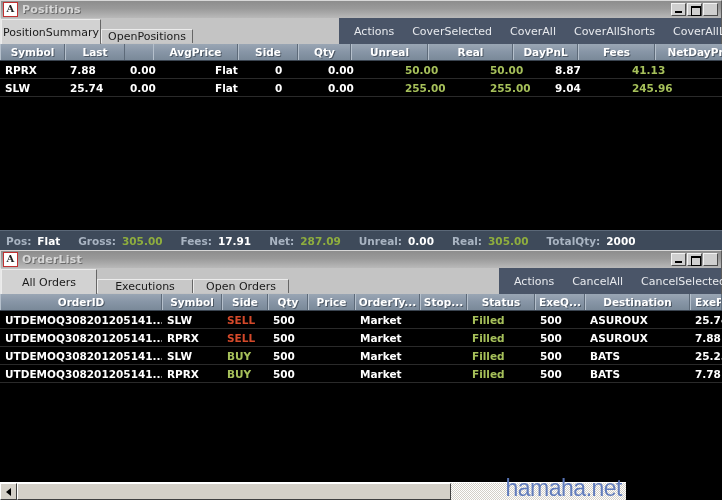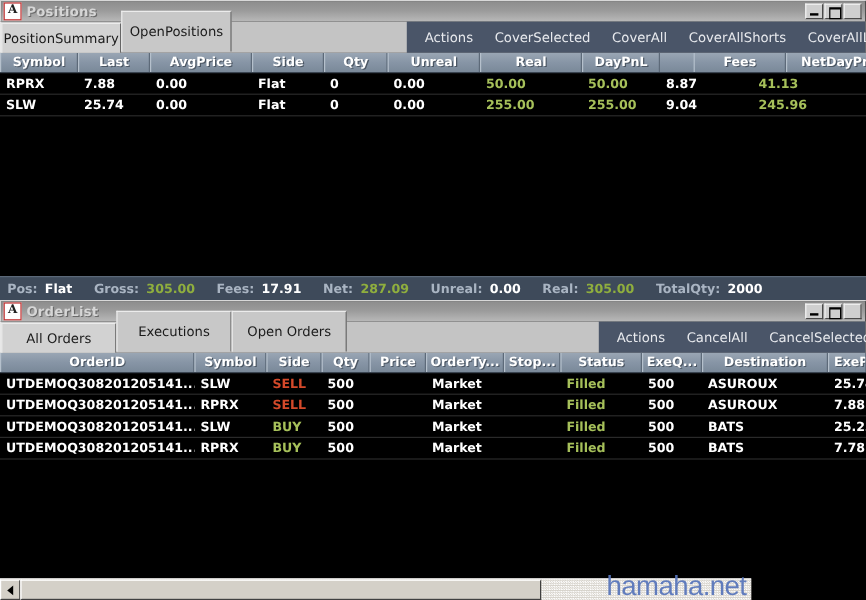--- a/index.html
+++ b/index.html
@@ -64,21 +64,21 @@
   .tabstrip {
     height: 26px;
     background: #c4c4c4;
     border-left: 1px solid #e8e8e8;
     border-right: 1px solid #5a5a5a;
     display: flex; align-items: flex-end;
     box-sizing: border-box;
     position: relative;
   }
   .tab {
-    height: 34px;
+    height: 14px;
     display: flex; align-items: center; justify-content: center;
     font-size: 11px; color: #1a1a1a;
     background: #c8c8c8;
     border-top: 1px solid #ececec;
     border-left: 1px solid #ececec;
     border-right: 1px solid #666;
     box-sizing: border-box;
     margin-bottom: 1px;
     white-space: nowrap;
     padding: 0 8px;
@@ -227,27 +227,27 @@
         <div class="tbitem">CoverAll</div>
         <div class="tbitem">CoverAllShorts</div>
         <div class="tbitem">CoverAllLongs</div>
       </div>
     </div>
 
     <div class="grid" style="height:186px;">
       <div class="ghead">
         <div class="gh" style="width:65px;">Symbol</div>
         <div class="gh" style="width:60px;">Last</div>
-        <div class="gh" style="width:85px;">AvgPrice</div>
+        <div class="gh" style="width:85px;margin-left:28px;">AvgPrice</div>
         <div class="gh" style="width:60px;">Side</div>
         <div class="gh" style="width:53px;">Qty</div>
         <div class="gh" style="width:77px;">Unreal</div>
         <div class="gh" style="width:85px;">Real</div>
         <div class="gh" style="width:65px;">DayPnL</div>
-        <div class="gh" style="width:77px;margin-left:28px;">Fees</div>
+        <div class="gh" style="width:77px;">Fees</div>
         <div class="gh" style="width:90px;">NetDayPnL</div>
         <div class="gh" style="width:30px;"></div>
       </div>
 
       <div class="grow">
         <div class="gc" style="width:65px;">RPRX</div>
         <div class="gc" style="width:60px;">7.88</div>
         <div class="gc" style="width:85px;">0.00</div>
         <div class="gc" style="width:60px;">Flat</div>
         <div class="gc" style="width:53px;">0</div>

